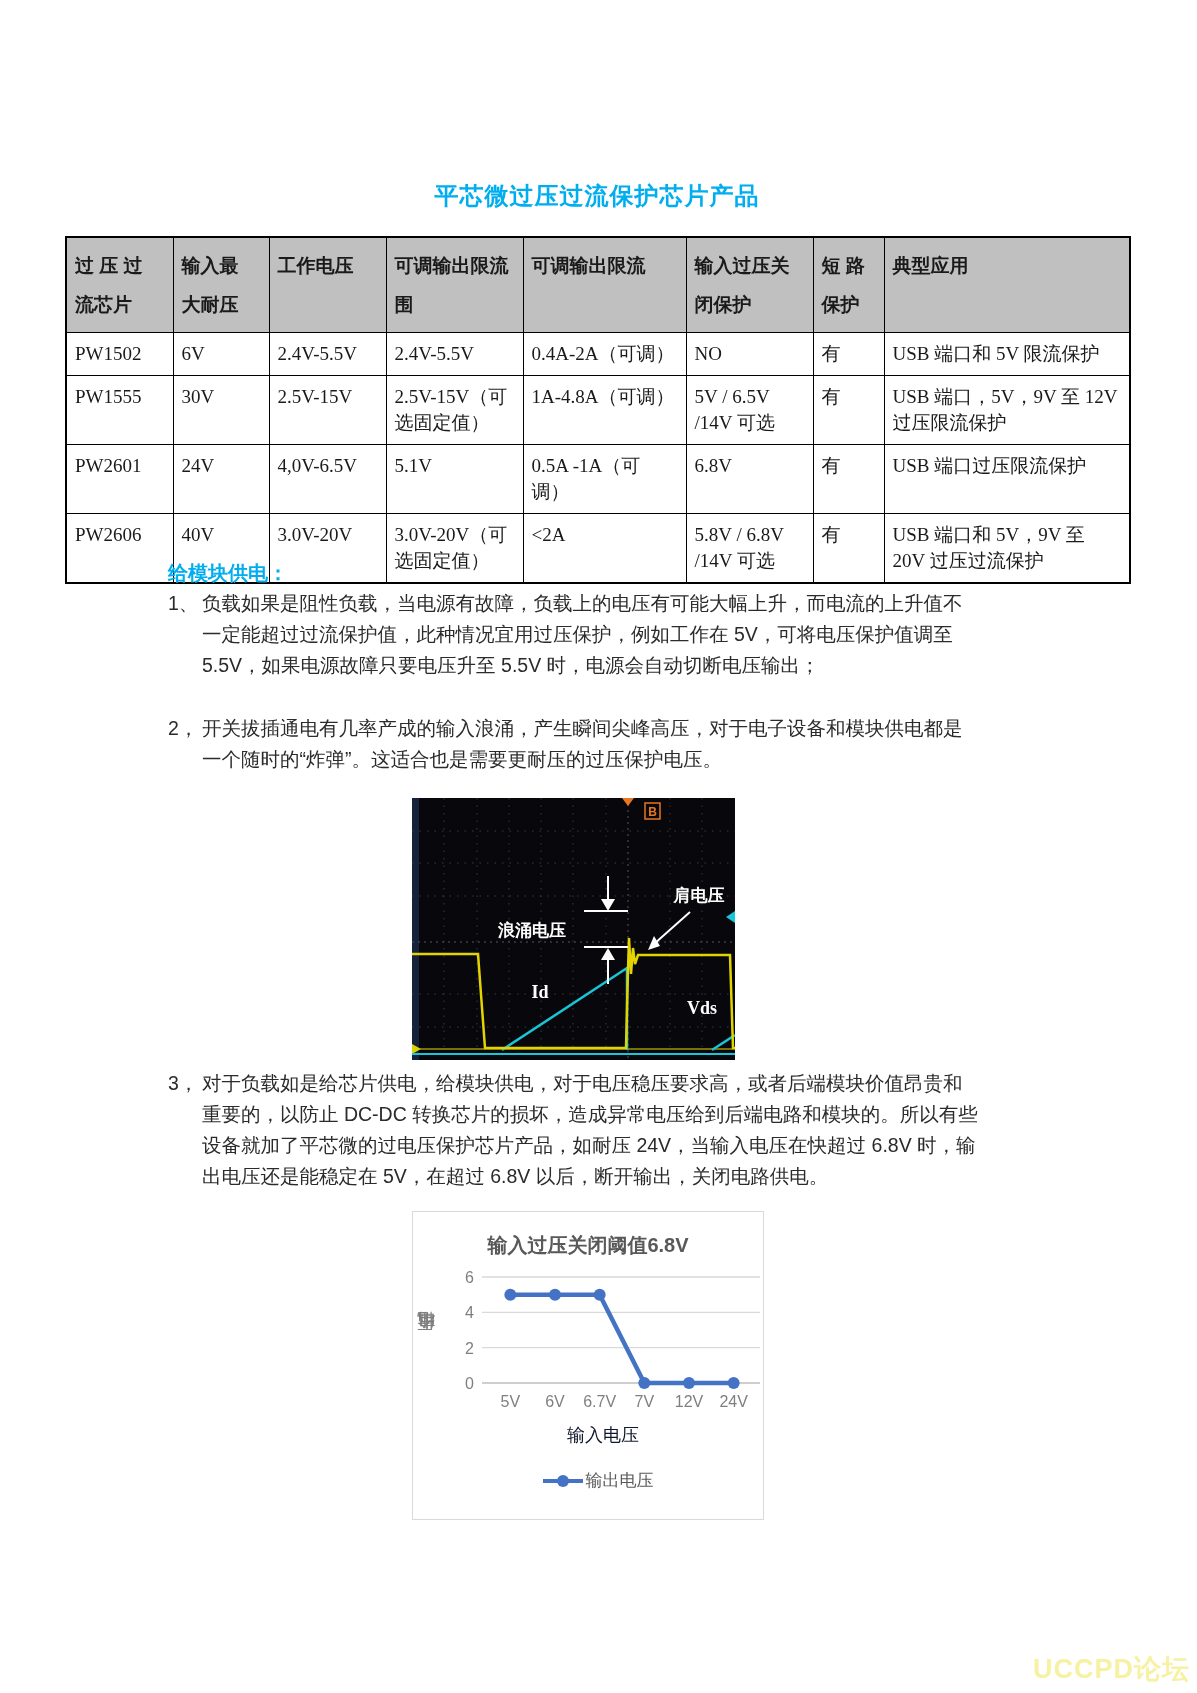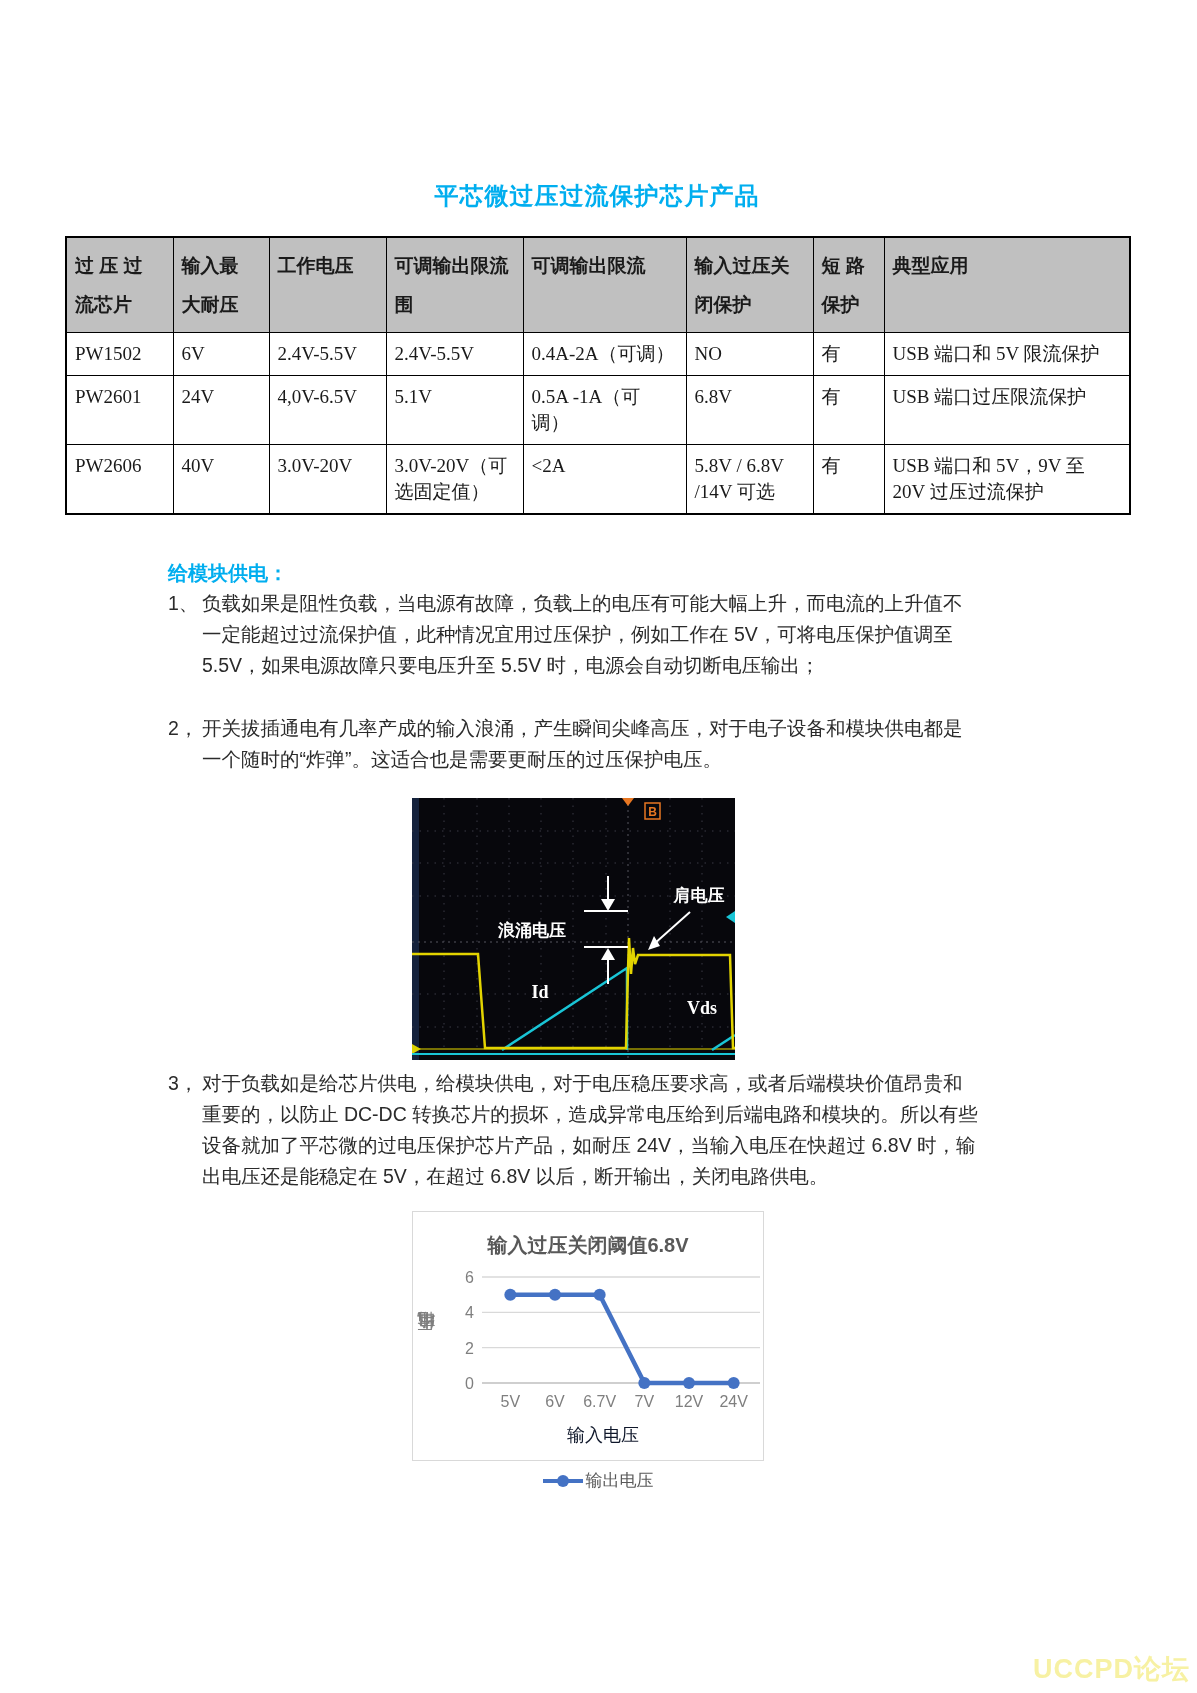--- a/index.html
+++ b/index.html
@@ -27,21 +27,21 @@
   .paras{position:absolute;left:168px;top:588px;width:812px;}
   .para{font-size:19.5px;line-height:31px;color:#2b2b2b;margin:0 0 32px 0;
         padding-left:34px;text-indent:-34px;}
   .para .num{display:inline-block;width:34px;text-indent:0;}
 
   
   .scope{position:absolute;left:412px;top:798px;width:323px;height:262px;}
   .scope svg{display:block;}
 
   
-  .chart-card{position:absolute;left:412px;top:1211px;width:352px;height:250px;background:#fff;
+  .chart-card{position:absolute;left:412px;top:1211px;width:352px;height:309px;background:#fff;
               border:1px solid #d9d9d9;box-sizing:border-box;display:flex;flex-direction:column;align-items:center;}
   .chart-title{margin-top:20px;font-size:20px;font-weight:bold;color:#595959;}
   .chart-body{display:flex;flex-direction:row;align-items:center;margin-top:6px;}
   .chart-ylabel{writing-mode:vertical-rl;transform:rotate(180deg);font-size:18px;color:#7f7f7f;
                 height:120px;text-align:center;margin-right:2px;}
   .chart-xlabel{font-size:18px;color:#0f172a;margin-top:0px;margin-left:30px;}
   .chart-legend{display:flex;align-items:center;margin-top:22px;margin-left:20px;text-align:center;}
   .legend-line{position:relative;display:inline-block;width:40px;height:4px;
                background:var(--chart-line,#4472C4);margin-right:3px;}
   .legend-dot{position:absolute;left:14px;top:-4px;width:12px;height:12px;border-radius:50%;
@@ -90,20 +90,30 @@
     <tbody>
         <tr>
           <td>PW1502</td>
           <td>6V</td>
           <td>2.4V-5.5V</td>
           <td>2.4V-5.5V</td>
           <td>0.4A-2A（可调）</td>
           <td>NO</td>
           <td>有</td>
           <td>USB 端口和 5V 限流保护</td>
+        </tr>
+        <tr>
+          <td>PW1555</td>
+          <td>30V</td>
+          <td>2.5V-15V</td>
+          <td>2.5V-15V（可选固定值）</td>
+          <td>1A-4.8A（可调）</td>
+          <td>5V / 6.5V /14V 可选</td>
+          <td>有</td>
+          <td>USB 端口，5V，9V 至 12V 过压限流保护</td>
         </tr>
         <tr>
           <td>PW2601</td>
           <td>24V</td>
           <td>4,0V-6.5V</td>
           <td>5.1V</td>
           <td>0.5A -1A（可调）</td>
           <td>6.8V</td>
           <td>有</td>
           <td>USB 端口过压限流保护</td>

